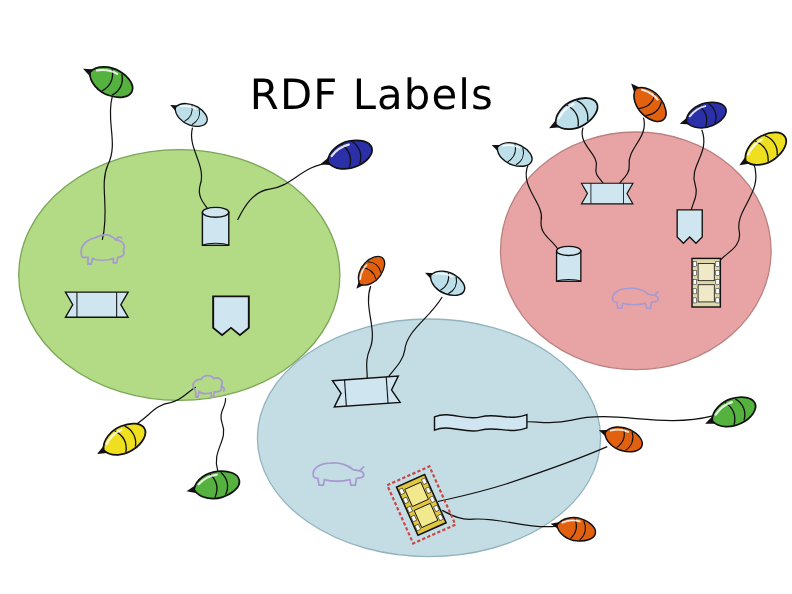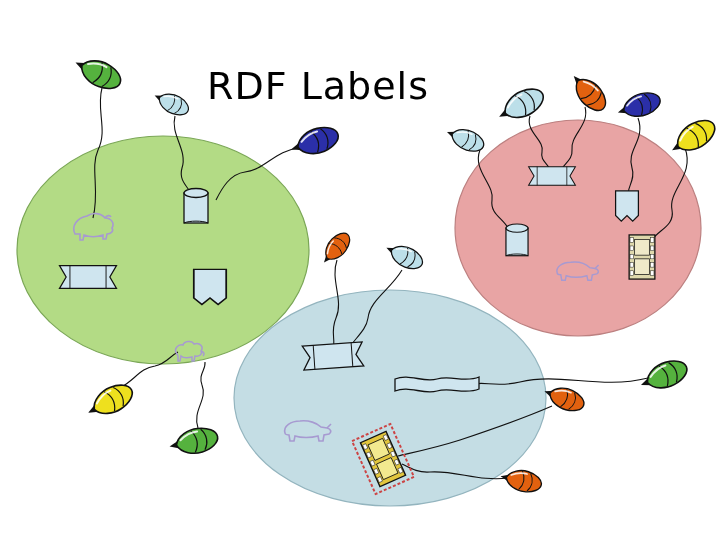--- a/index.html
+++ b/index.html
@@ -1,21 +1,21 @@
 <!DOCTYPE html>
 <html><head>
 <meta charset="utf-8">
 <style>
   html,body{margin:0;padding:0;background:#ffffff;}
   body{width:720px;height:540px;position:relative;overflow:hidden;
        font-family:"DejaVu Sans", sans-serif;}
   .stage{position:absolute;left:0;top:0;}
   .title{position:absolute;left:0;top:64px;width:636px;text-align:center;
          font-size:38px;color:#000;letter-spacing:1px;
-         font-family:"DejaVu Sans", sans-serif;}
+         font-family:"DejaVu Sans", sans-serif;padding-left:20px;}
 </style>
 </head>
 <body>
 
 <div class="title">RDF Labels</div>
 
 <svg class="stage" width="720" height="540" viewBox="0 0 720 540">
 
   <defs>
 

